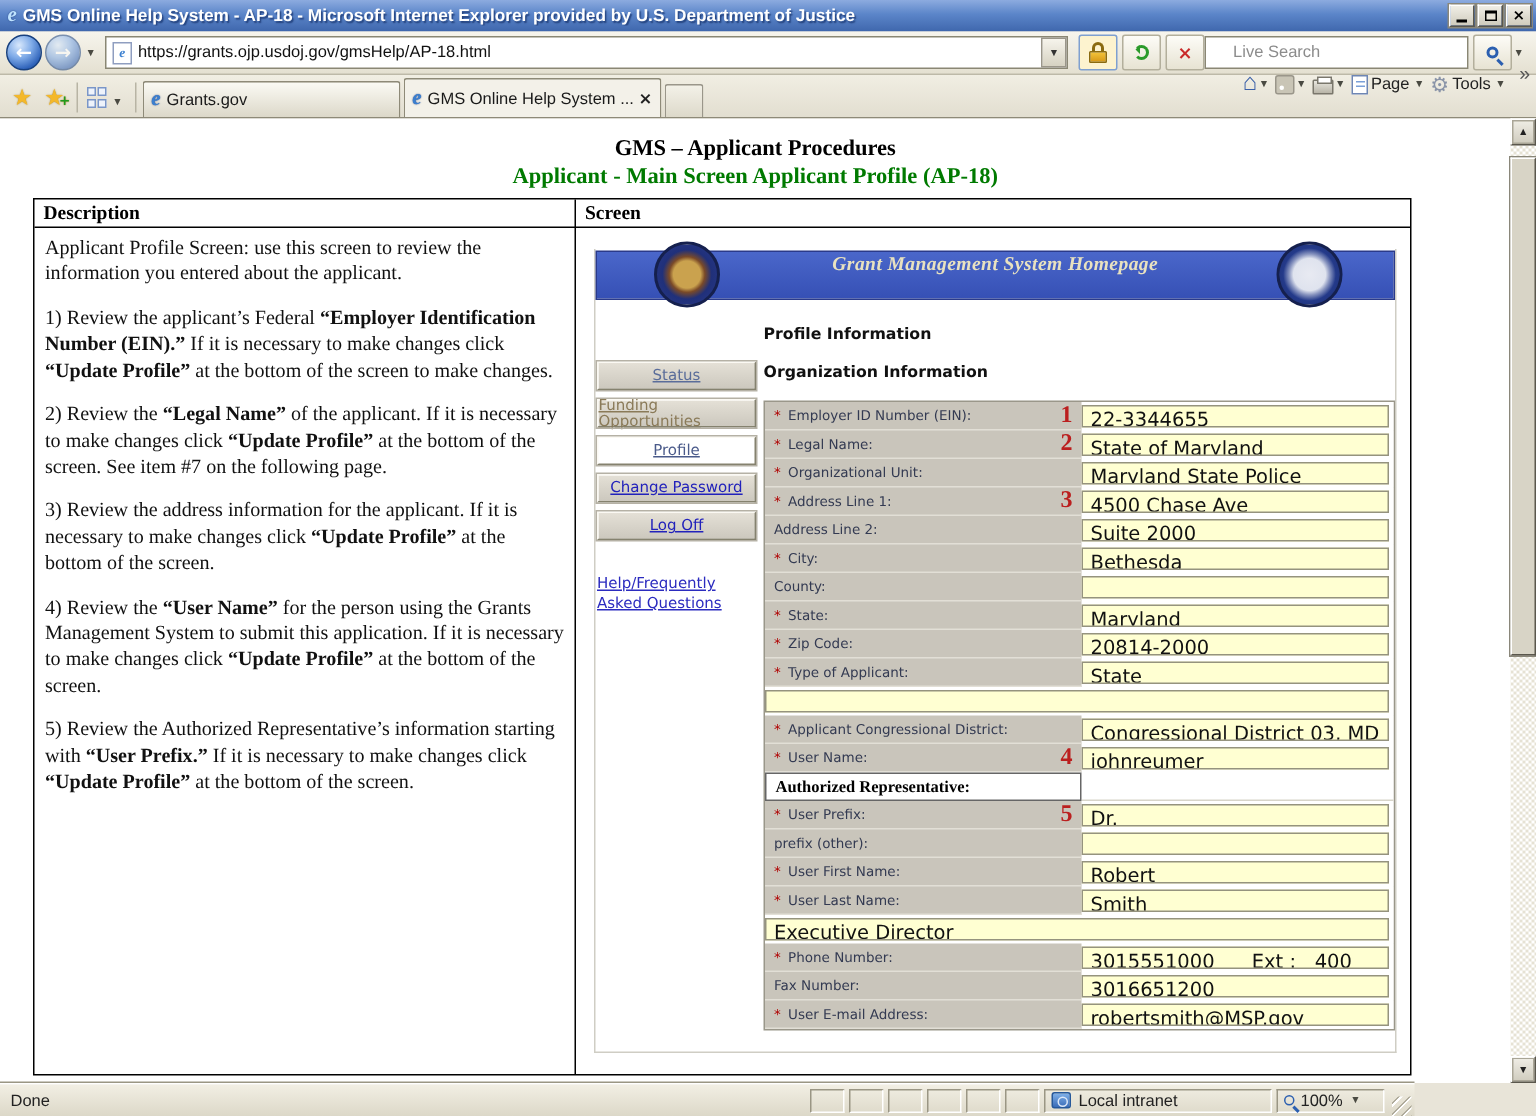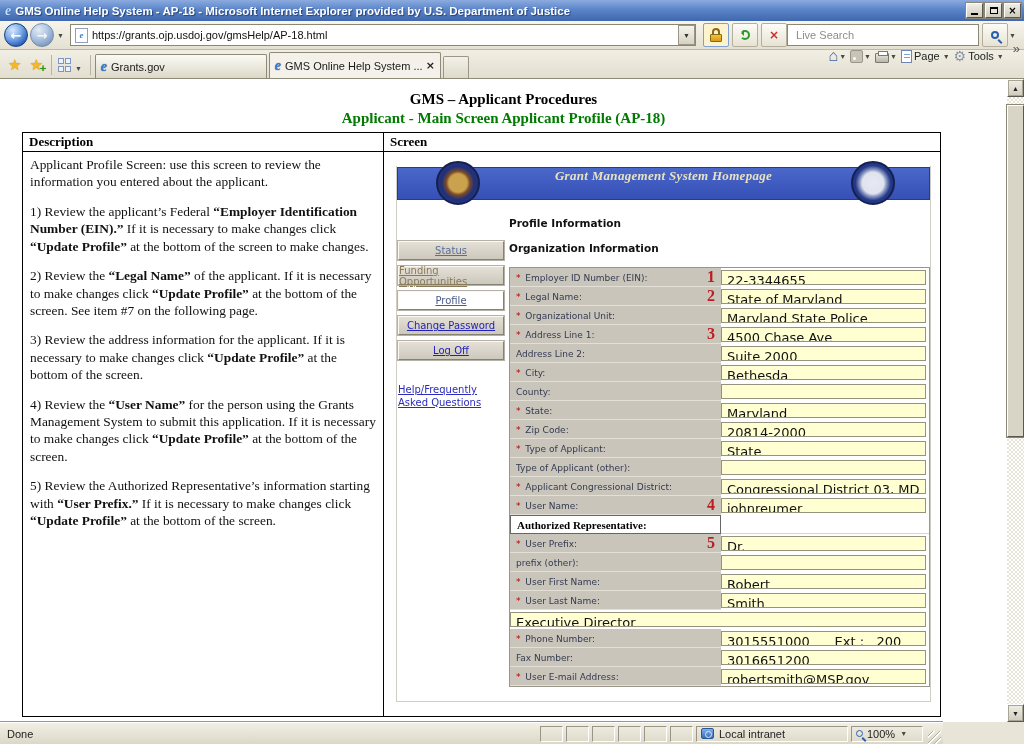--- a/index.html
+++ b/index.html
@@ -46,22 +46,22 @@
   .lockwrap { display:flex; flex-direction:column; align-items:center; }
   .shackle { width:8px; height:6px; border:2px solid #8a6a10; border-bottom:none;
     border-radius:4px 4px 0 0; }
   .lockbody { width:12px; height:8px; background:linear-gradient(#f2c23a,#d89a18);
     border:1px solid #8a6a10; border-radius:1px; }
   .refresh-ic { width:10px; height:10px; border:2px solid #2a9a2a; border-radius:50%;
     border-left-color:transparent; position:relative; }
   .refresh-ic:after { content:""; position:absolute; left:-4px; top:-2px;
     border:3px solid transparent; border-right-color:#2a9a2a; }
   .stop-ic { font:bold 12px "DejaVu Sans",sans-serif; color:#c92a2a; }
-  .searchbox { width:192px; height:22px; background:#fff; border:1px solid #8a8774;
-    display:flex; align-items:center; padding-left:8px; flex:none; }
+  .searchbox { width:176px; height:22px; background:#fff; border:1px solid #8a8774;
+    display:flex; align-items:center; padding-left:18px; flex:none; }
   .searchtext { font-size:11px; color:#8c8c8c; }
   .mag { width:8px; height:8px; border:2px solid #2b5fb0; border-radius:50%; position:relative; }
   .mag:after { content:""; position:absolute; width:2px; height:5px; background:#2b5fb0;
     left:6px; top:6px; transform:rotate(-45deg); }
   .mag.small { width:7px; height:7px; border-width:1.5px; }
 
   
   .tabbar { position:absolute; top:50px; left:0; width:1024px; height:29px;
     background:linear-gradient(#f1eee3,#e2ded0); border-bottom:1px solid #8e8a78;
     display:flex; align-items:flex-end; padding:0 4px; }
@@ -368,21 +368,20 @@
                       <div class="vbox">20814-2000</div>
                     </div>
                   </div>
                   <div class="frow">
                     <div class="flab"><span class="req">*</span><span> Type of Applicant:</span></div>
                     <div class="fval">
                       <div class="vbox">State</div>
                     </div>
                   </div>
                   <div class="frow">
-                    <div class="flab"><span> Type of Applicant (other):</span></div>
                     <div class="fval">
                       <div class="vbox"></div>
                     </div>
                   </div>
                   <div class="frow">
                     <div class="flab"><span class="req">*</span><span> Applicant Congressional District:</span></div>
                     <div class="fval">
                       <div class="vbox">Congressional District 03, MD</div>
                     </div>
                   </div>
@@ -421,21 +420,21 @@
                     </div>
                   </div>
                   <div class="frow">
                     <div class="fval">
                       <div class="vbox">Executive Director</div>
                     </div>
                   </div>
                   <div class="frow">
                     <div class="flab"><span class="req">*</span><span> Phone Number:</span></div>
                     <div class="fval">
-                      <div class="vbox">3015551000      Ext :   200</div>
+                      <div class="vbox">3015551000      Ext :   400</div>
                     </div>
                   </div>
                   <div class="frow">
                     <div class="flab"><span> Fax Number:</span></div>
                     <div class="fval">
                       <div class="vbox">3016651200</div>
                     </div>
                   </div>
                   <div class="frow">
                     <div class="flab"><span class="req">*</span><span> User E-mail Address:</span></div>

